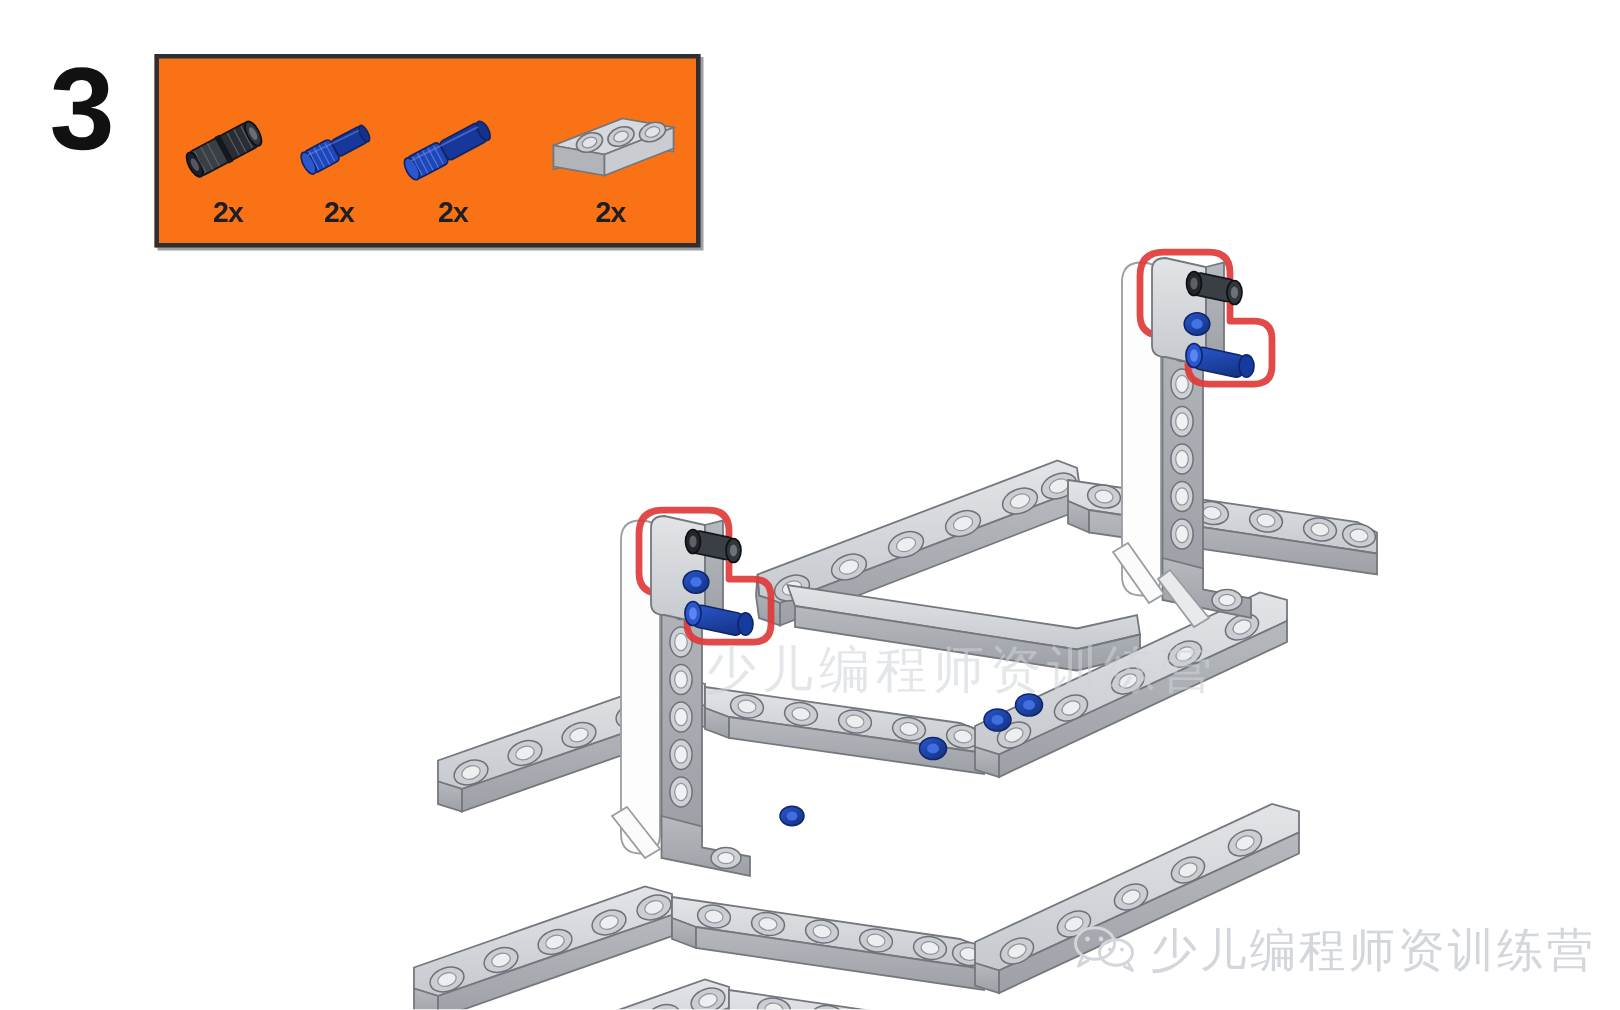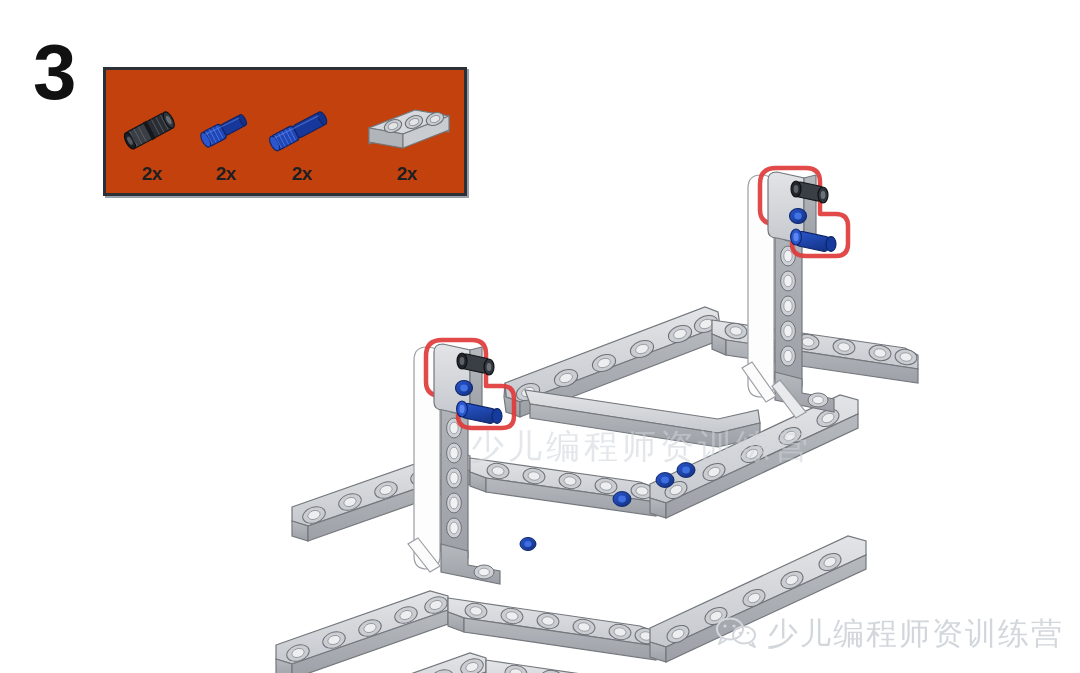--- a/index.html
+++ b/index.html
@@ -16,25 +16,24 @@
     position:absolute;left:33px;top:33px;
     font-size:78px;font-weight:bold;line-height:1;
     color:#111;font-family:"Liberation Sans",sans-serif;
     letter-spacing:-2px;
   }
 
   
   .parts-bin{
     position:absolute;left:103px;top:36px;
     width:364px;height:129px;
-    background:#c2410c;
+    background:#f97316;
     border:3px solid #2b2f36;
     box-shadow:2px 2px 0 #9aa0a8;
     box-sizing:border-box;
-    margin-top:31px;
   }
   .part-slot{
     position:absolute;bottom:10px;
     text-align:center;
   }
   .part-qty{
     font-size:19px;font-weight:bold;color:#1d1f23;
     font-family:"Liberation Sans",sans-serif;
     line-height:1;letter-spacing:-0.5px;
   }

